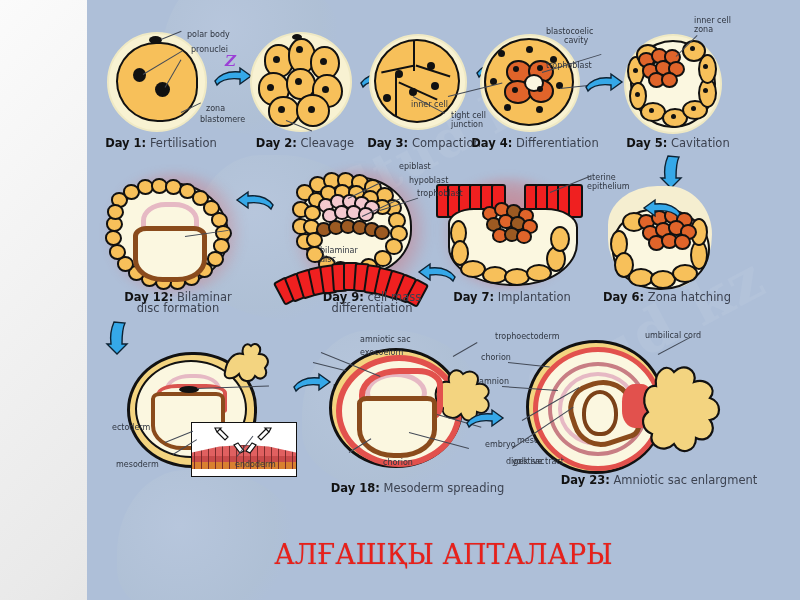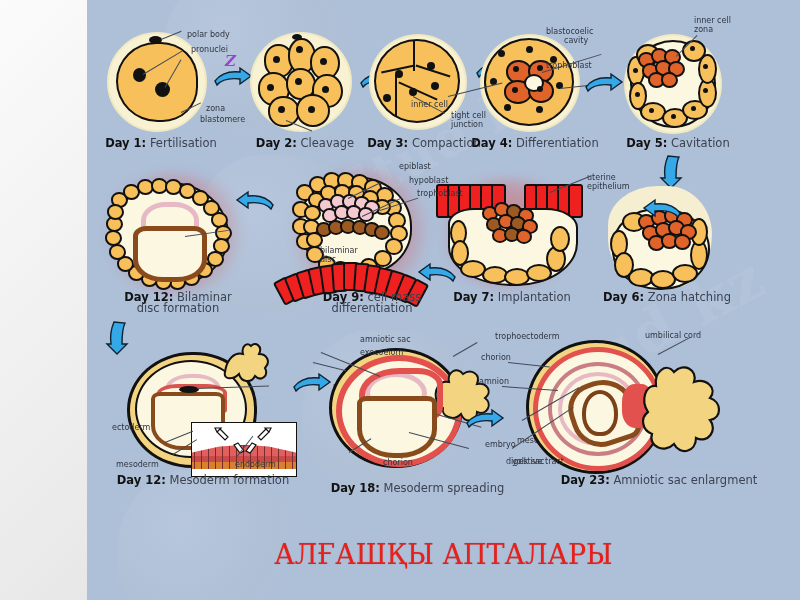--- a/index.html
+++ b/index.html
@@ -516,24 +516,20 @@
       <div class="leader" style="left:72px;top:50px;width:72px;transform:rotate(-2deg);"></div>
       <div class="leader" style="left:40px;top:104px;width:30px;transform:rotate(-22deg);"></div>
       <div class="leader" style="left:48px;top:116px;width:28px;transform:rotate(-32deg);"></div>
       <div class="leader" style="left:112px;top:118px;width:26px;transform:rotate(-52deg);"></div>
     </div>
     <div class="lbl" style="left:246px;top:383px;">primitive</div>
     <div class="lbl" style="left:248px;top:392px;">streak</div>
     <div class="lbl r" style="left:25px;top:424px;">ectoderm</div>
     <div class="lbl r" style="left:29px;top:461px;">mesoderm</div>
     <div class="lbl" style="left:148px;top:461px;">endoderm</div>
-    <div class="caption" style="left:6px;top:473px;width:220px;">
-      <b>Day 12:</b>
-      <span>Mesoderm formation</span>
-    </div>
 
     <div class="arrow" style="left:205px;top:372px;">
       <svg viewBox="0 0 40 24">
           <path d="M2 15 C8 7,18 5,27 6 L27 2 L38 10 L27 18 L27 13 C18 12,9 13,4 19 Z" fill="#35a8e8" stroke="#0d2233" stroke-width="1.4"></path>
         </svg>
     </div>
 
     <div class="fig" style="left:240px;top:340px;width:190px;height:128px;">
       <div style="position:absolute;left:2px;top:8px;width:128px;height:114px;border:3px solid #111;border-radius:50%;background:#f3d480;"></div>
       <div style="position:absolute;left:9px;top:15px;width:114px;height:100px;border:6px solid #e2514d;border-radius:50%;background:#fbf7e0;"></div>

